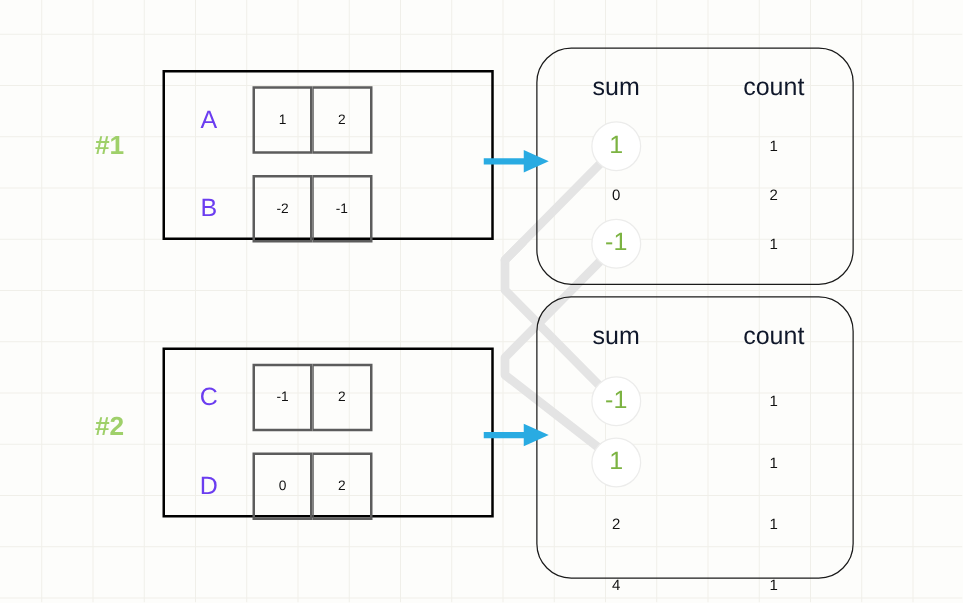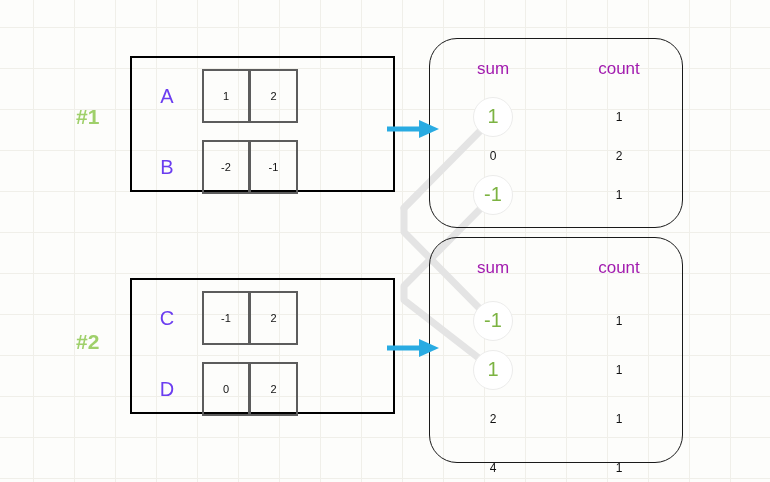--- a/index.html
+++ b/index.html
@@ -110,22 +110,22 @@
     top: 20px;
     display: flex;
     width: 100%;
   }
   .agg-head .col,
   .agg-row .col {
     flex: 1;
     text-align: center;
   }
   .agg-head .col {
-    color: #a21caf;
-    font-size: 17px;
+    color: #0f172a;
+    font-size: 20px;
     font-family: "Liberation Sans", sans-serif;
   }
 
   .agg-rows {
     position: absolute;
     top: 58px;
     left: 0;
     width: 100%;
   }
   .agg-row {

